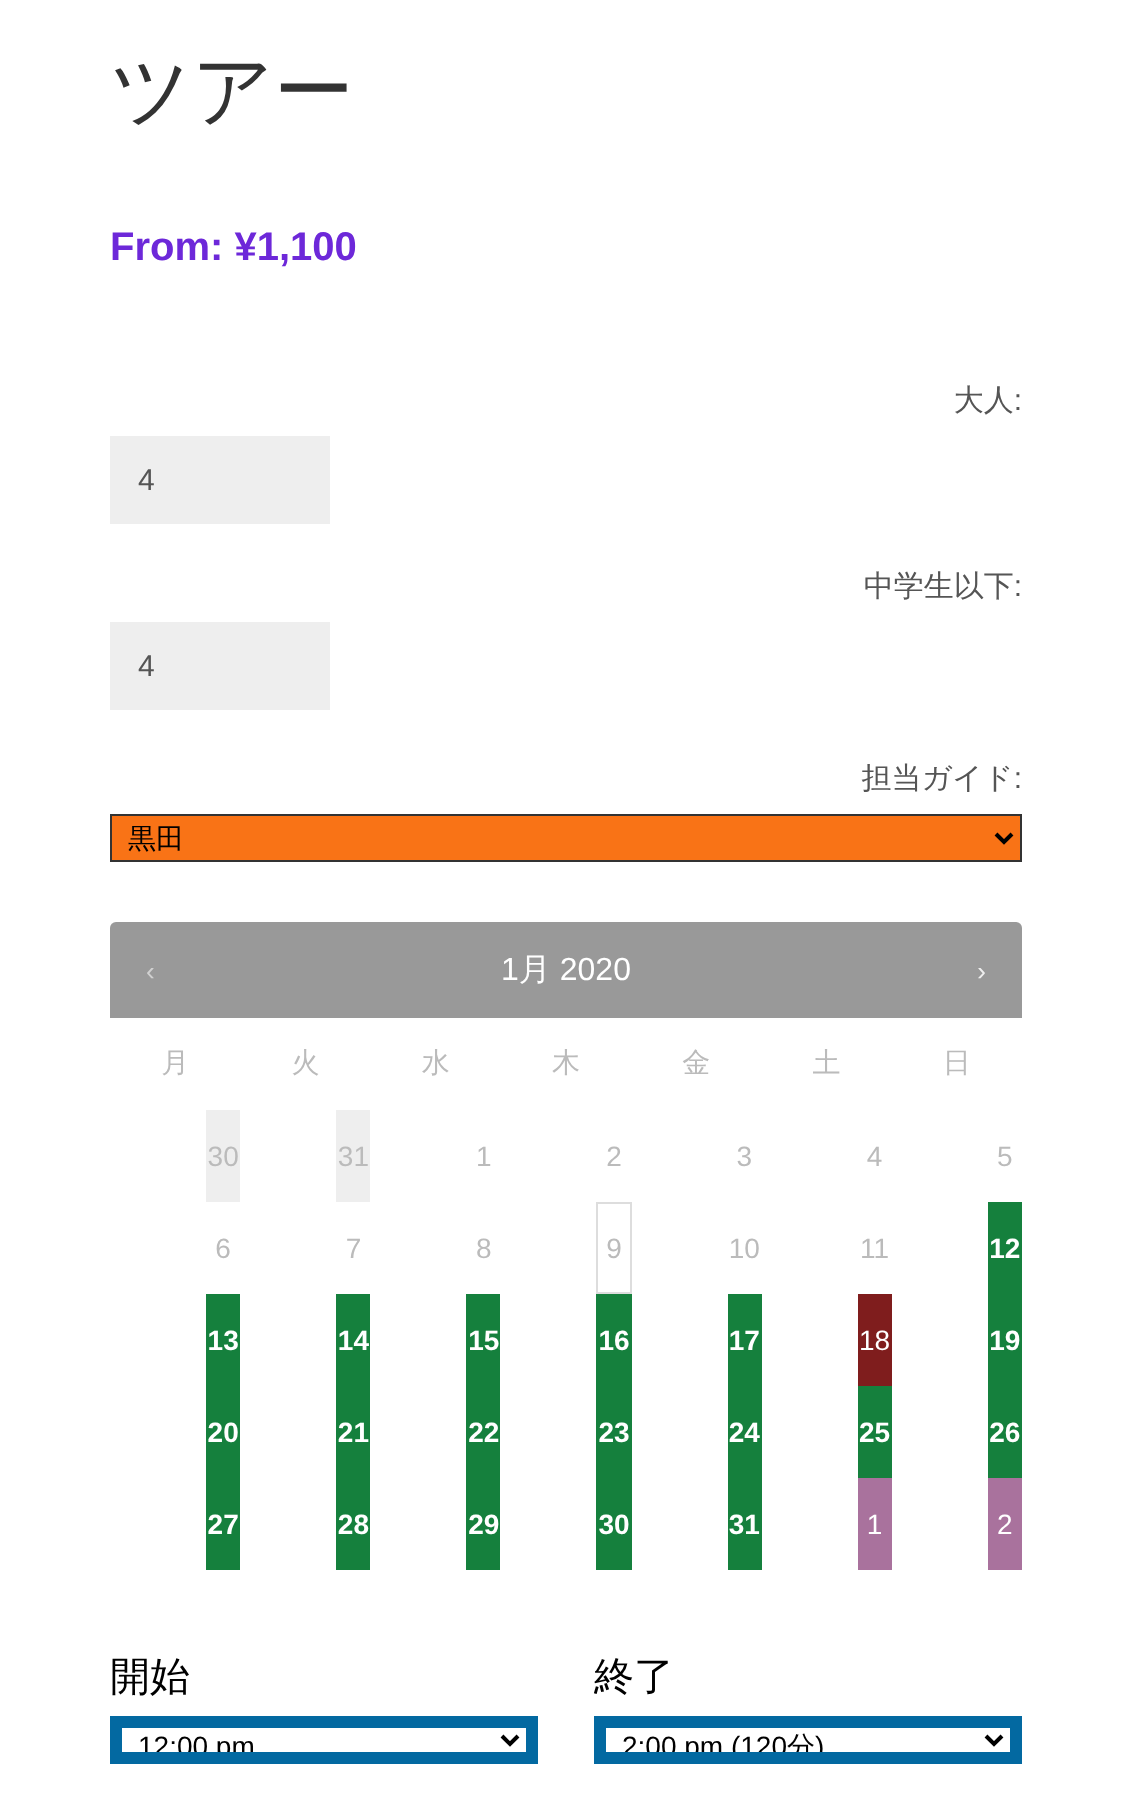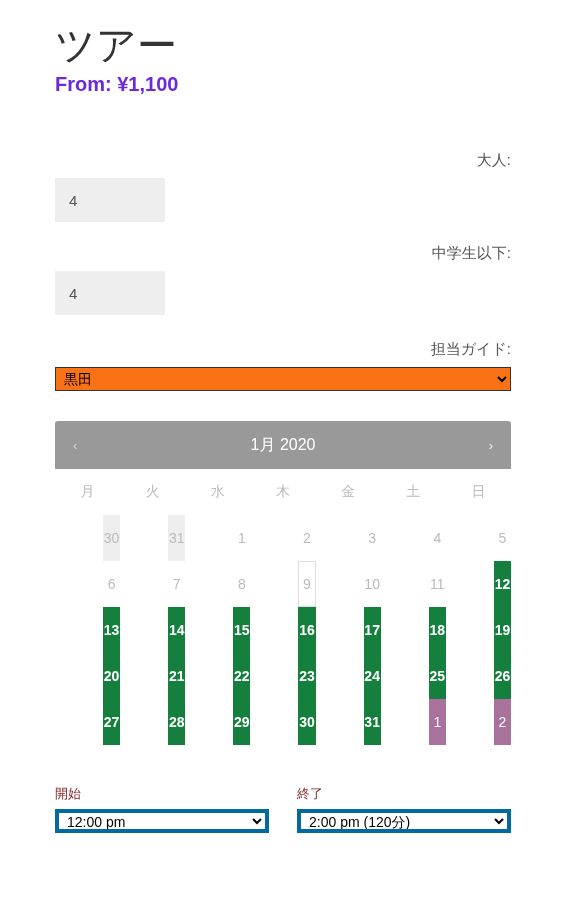--- a/index.html
+++ b/index.html
@@ -8,20 +8,21 @@
     background: #fff;
     width: 566px;
     padding: 0 55px;
     color: #333;
   }
   h1 {
     font-size: 40px;
     font-weight: 400;
     color: #333;
     margin-top: 18px;
+    margin-bottom: 40px;
   }
   .price-line {
     font-size: 20px;
     color: #6d28d9;
     font-weight: 600;
     margin-bottom: 55px;
   }
   .field-group {
     margin-bottom: 22px;
   }
@@ -95,38 +96,38 @@
     align-items: center;
     justify-content: center;
     font-size: 14px;
     color: #bbb;
     cursor: pointer;
     margin-left: 48px;
   }
   .day.prev-month { background: #eee; color: #bbb; }
   .day.today { border: 1px solid #ddd; }
   .day.active { background: #15803d; color: #fff; font-weight: 600; }
-  .day.selected { background: #15803d; color: #fff; font-weight: 700; }
+  .day.selected { background: #7f1d1d; color: #fff; font-weight: 400; }
   .day.next-month-active { background: #a9729d; color: #fff; font-weight: 500; }
   .time-row {
     display: flex;
     gap: 28px;
   }
   .time-col {
     flex: 1;
   }
   .time-label {
-    font-size: 13px;
-    color: #7f1d1d;
+    font-size: 20px;
+    color: #000000;
     margin-bottom: 6px;
   }
   .time-select {
     width: 100%;
     height: 24px;
-    border: 4px solid #0369a1;
+    border: 6px solid #0369a1;
     background: #fff;
     font-size: 14px;
     padding: 0 4px;
   }
 </style>
 </head>
 <body>
 
 <h1>ツアー</h1>
 

